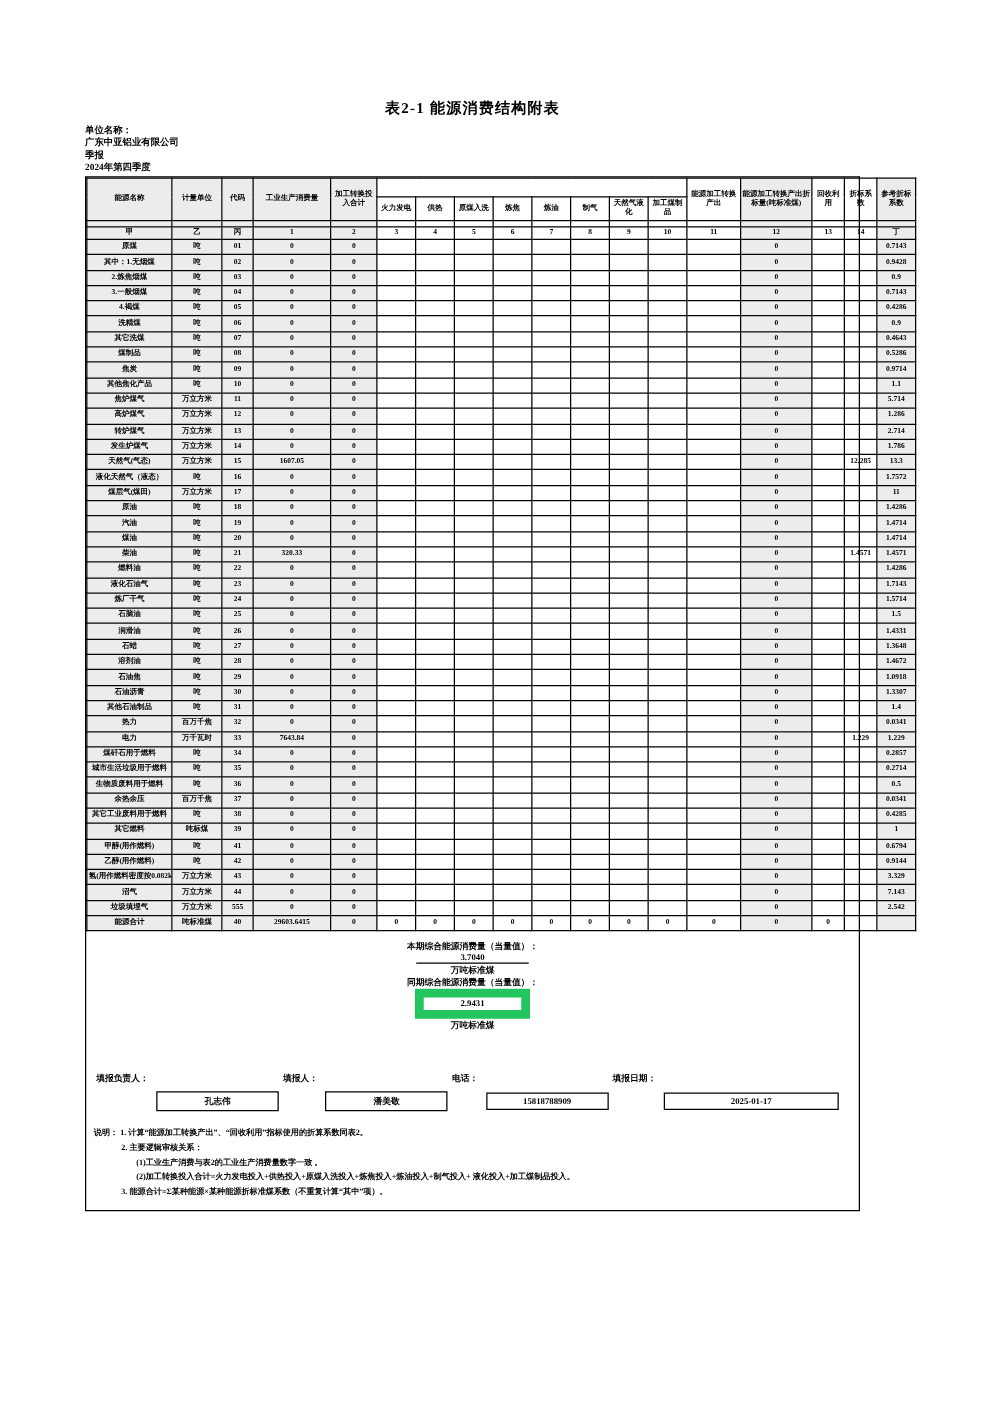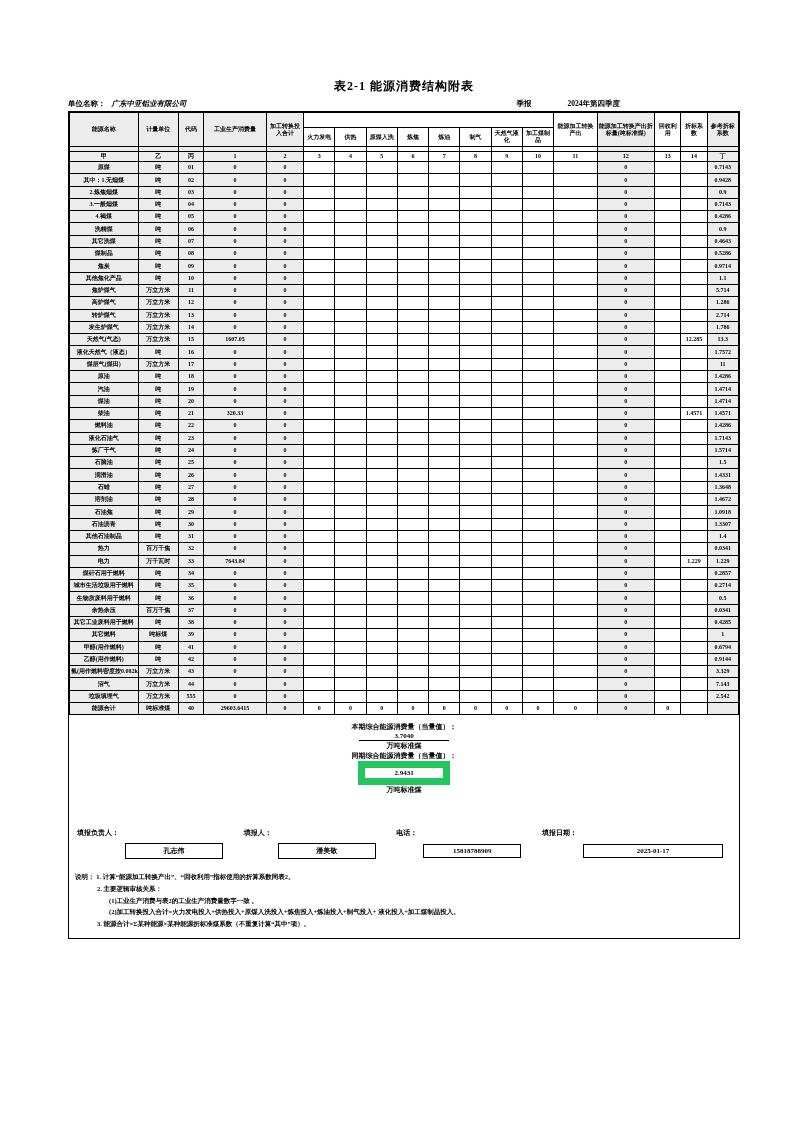--- a/index.html
+++ b/index.html
@@ -1,24 +1,24 @@
 <!DOCTYPE html>
 <html><head>
 <meta charset="utf-8">
 <style>
   html,body{margin:0;padding:0;}
   body{
     width:793px;height:1122px;background:#ffffff;position:relative;
     font-family:"Liberation Serif","DejaVu Serif",serif;color:#000;
   }
-  .sheet{position:absolute;left:68px;top:78px;width:672px;}
+  .sheet{position:absolute;left:68px;top:78px;width:620px;}
   .title{ text-align:center;font-size:12px;font-weight:bold;letter-spacing:1px;margin-bottom:4px;}
-  .inforow{display:flex;align-items:flex-start;font-size:7.5px;font-weight:bold;margin-bottom:2px;}
+  .inforow{display:flex;align-items:flex-start;font-size:7.5px;font-weight:bold;margin-bottom:2px;flex-direction:column;}
   .inforow .lbl{margin-right:6px;}
-  .inforow .company{flex:0 0 auto;font-style:italic;}
+  .inforow .company{flex:0 0 auto;}
   .inforow .spring{flex:1;}
   .inforow .period-label{margin-right:36px;}
   .border-box{border:1.5px solid #000;}
   table{border-collapse:collapse;table-layout:fixed;width:100%;}
   th,td{
     border:1px solid #000;font-size:6px;line-height:1.15;
     text-align:center;vertical-align:middle;padding:0 1px;
     overflow:hidden;white-space:nowrap;
   }
   th{font-weight:bold;white-space:normal;}

